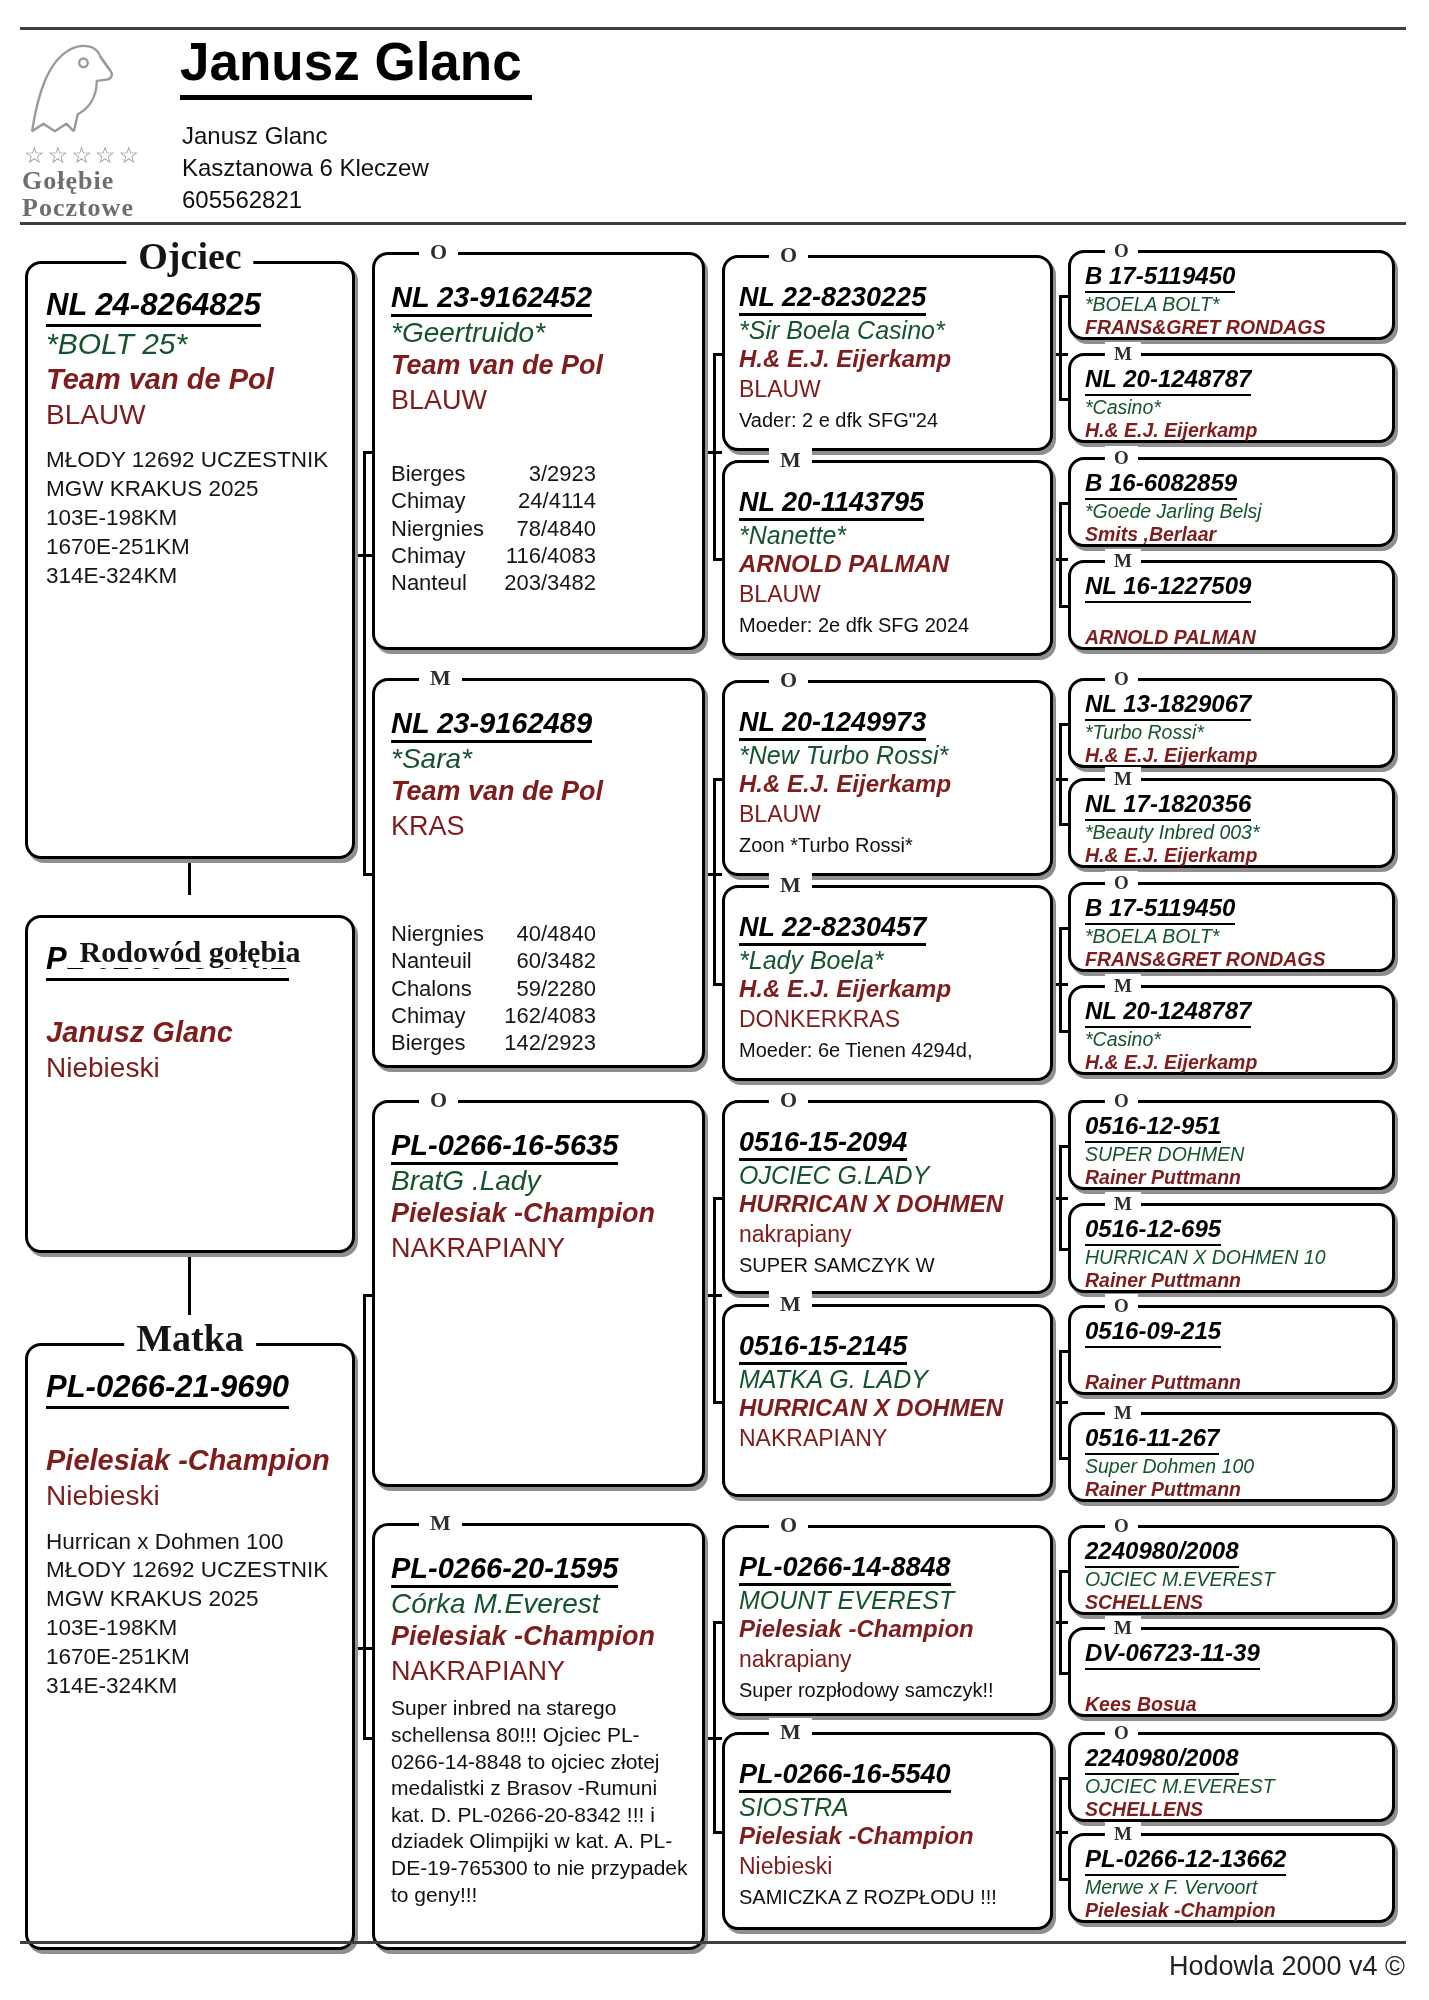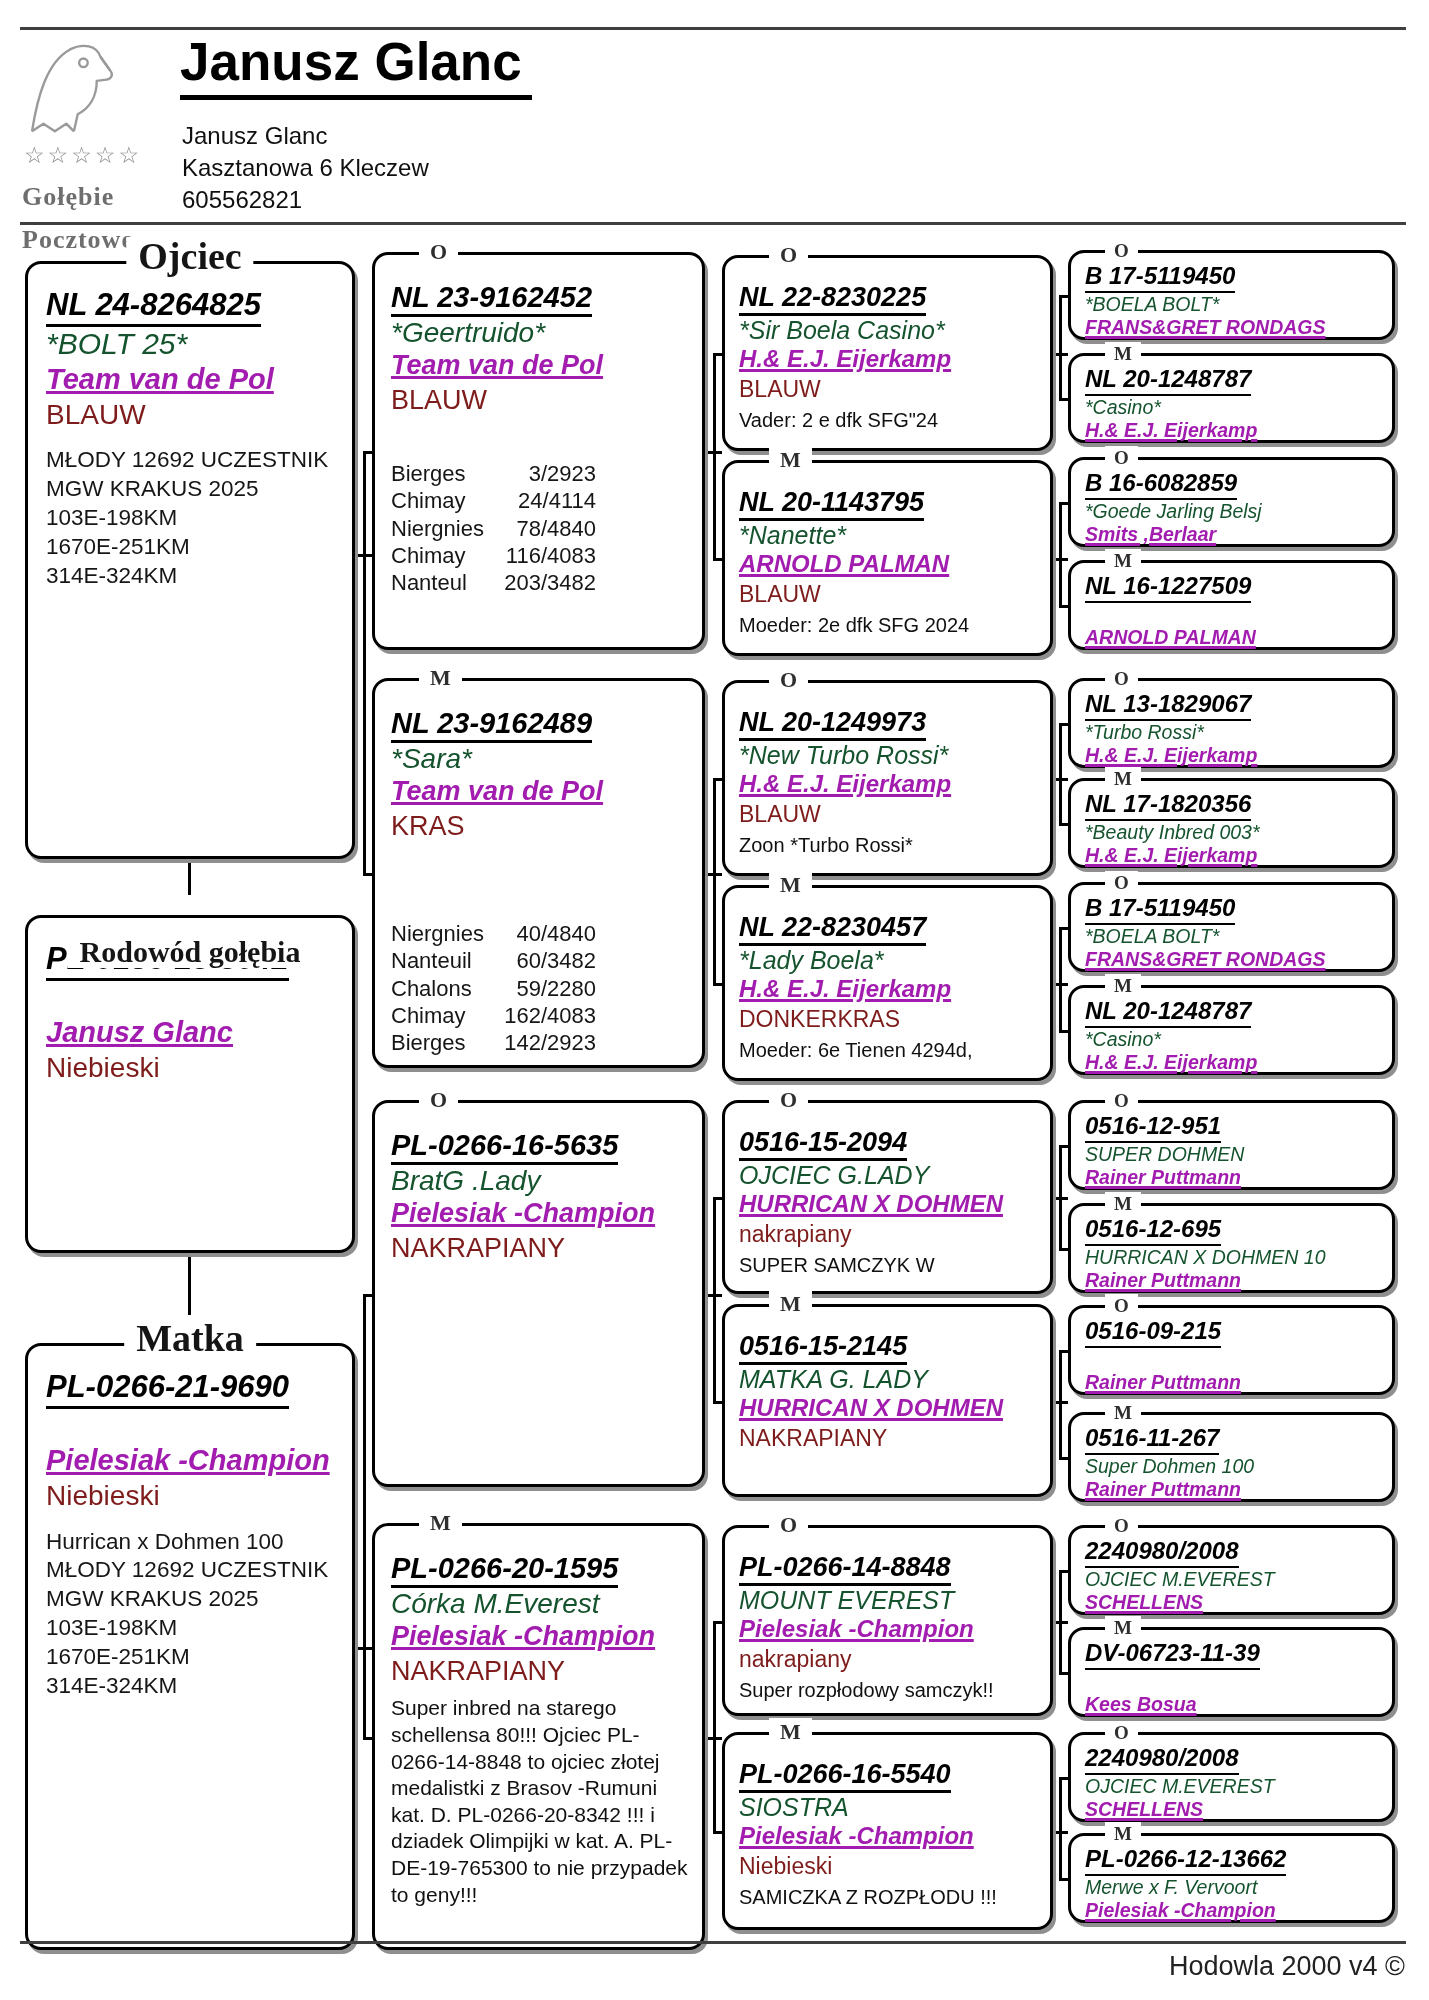--- a/index.html
+++ b/index.html
@@ -3,21 +3,21 @@
 <meta charset="utf-8">
 <style>
   html,body{margin:0;padding:0;background:#fff;}
   .page{position:relative;width:1429px;height:2000px;background:#fff;
         font-family:"Liberation Sans",sans-serif;overflow:hidden;}
   .rule{position:absolute;background:#3f3f3f;}
   
   .logo{position:absolute;left:22px;top:38px;width:150px;text-align:left;}
   .stars{font-size:23px;color:#8a8a8a;letter-spacing:3px;line-height:1;margin:2px 0 0 2px;}
   .logo-word{font-family:"Liberation Serif",serif;font-weight:bold;font-size:26px;
-             color:#6e6e6e;line-height:1.05;letter-spacing:1px;margin-top:16px;}
+             color:#6e6e6e;line-height:1.05;letter-spacing:1px;}
   .title{position:absolute;left:180px;top:34px;margin:0;font-size:53px;font-weight:bold;
          color:#000;border-bottom:5px solid #000;padding:0 10px 5px 0;line-height:1.05;}
   .owner{position:absolute;left:182px;top:120px;font-size:24px;line-height:1.33;color:#101010;}
   
   #pedigree{position:absolute;left:0;top:0;width:1429px;height:2000px;}
   .conn{position:absolute;background:#000;}
   .ped-box{position:absolute;background:#fff;border:3px solid #000;border-radius:16px;
            box-shadow:3px 4px 0 #8f8f8f;box-sizing:border-box;}
   .c1{padding:24px 14px 8px 18px;}
   .c2{padding:26px 12px 8px 16px;}
@@ -27,21 +27,21 @@
              padding-bottom:1px;color:#000;border-bottom:3px solid #000;}
   .c1 .ring-text{font-size:31px;}
   .c2 .ring-text{font-size:29px;}
   .c3 .ring-text{font-size:27px;}
   .c4 .ring-text{font-size:24px;border-bottom-width:2px;}
   .pname{font-style:italic;color:#14532d;line-height:1.16;}
   .c1 .pname{font-size:30px;}
   .c2 .pname{font-size:28px;}
   .c3 .pname{font-size:25px;}
   .c4 .pname{font-size:19.5px;min-height:23px;line-height:1.15;}
-  .breeder{font-style:italic;font-weight:bold;color:#a21caf;text-decoration:underline;
+  .breeder{font-style:italic;font-weight:bold;color:#7f1d1d;
            text-decoration-thickness:2.5px;line-height:1.18;}
   .c1 .breeder{font-size:29px;}
   .c2 .breeder{font-size:27px;}
   .c3 .breeder{font-size:24px;}
   .c4 .breeder{font-size:19.5px;}
   .colorline{color:#7e1b1b;line-height:1.2;margin-top:2px;}
   .c1 .colorline{font-size:28px;}
   .c2 .colorline{font-size:27px;}
   .c3 .colorline{font-size:23px;}
   .info{margin-top:15px;color:#161616;}

